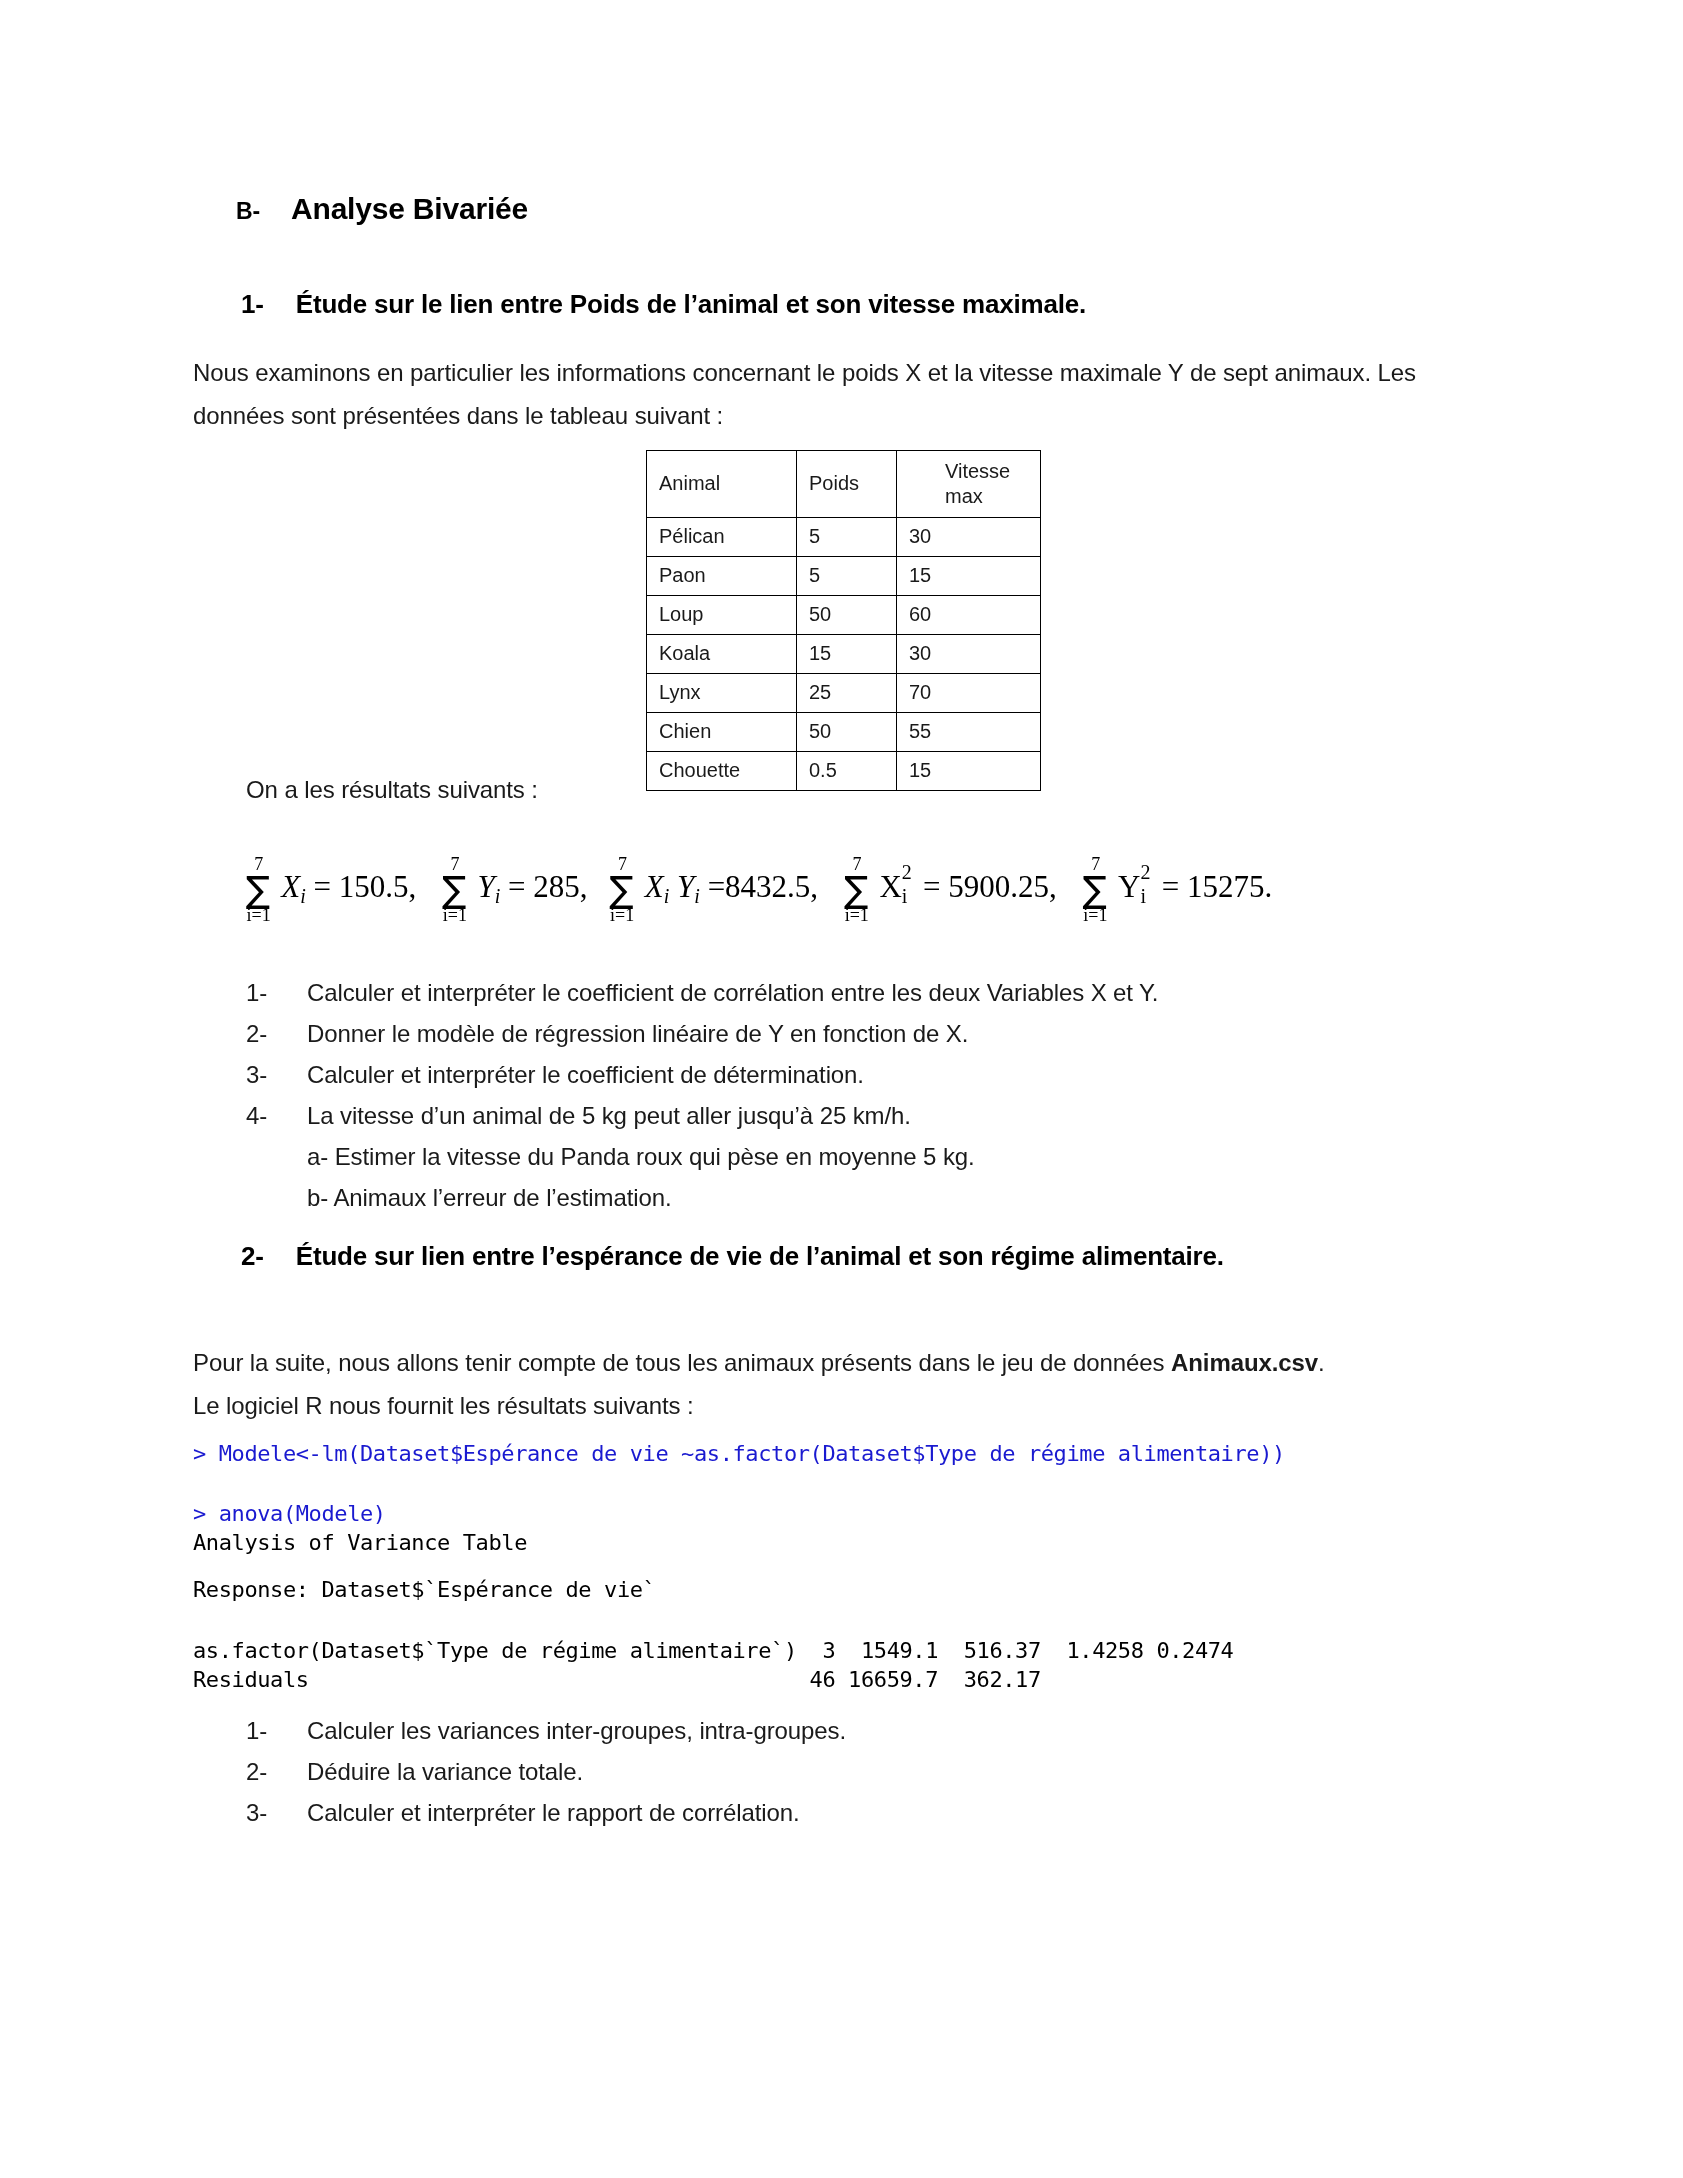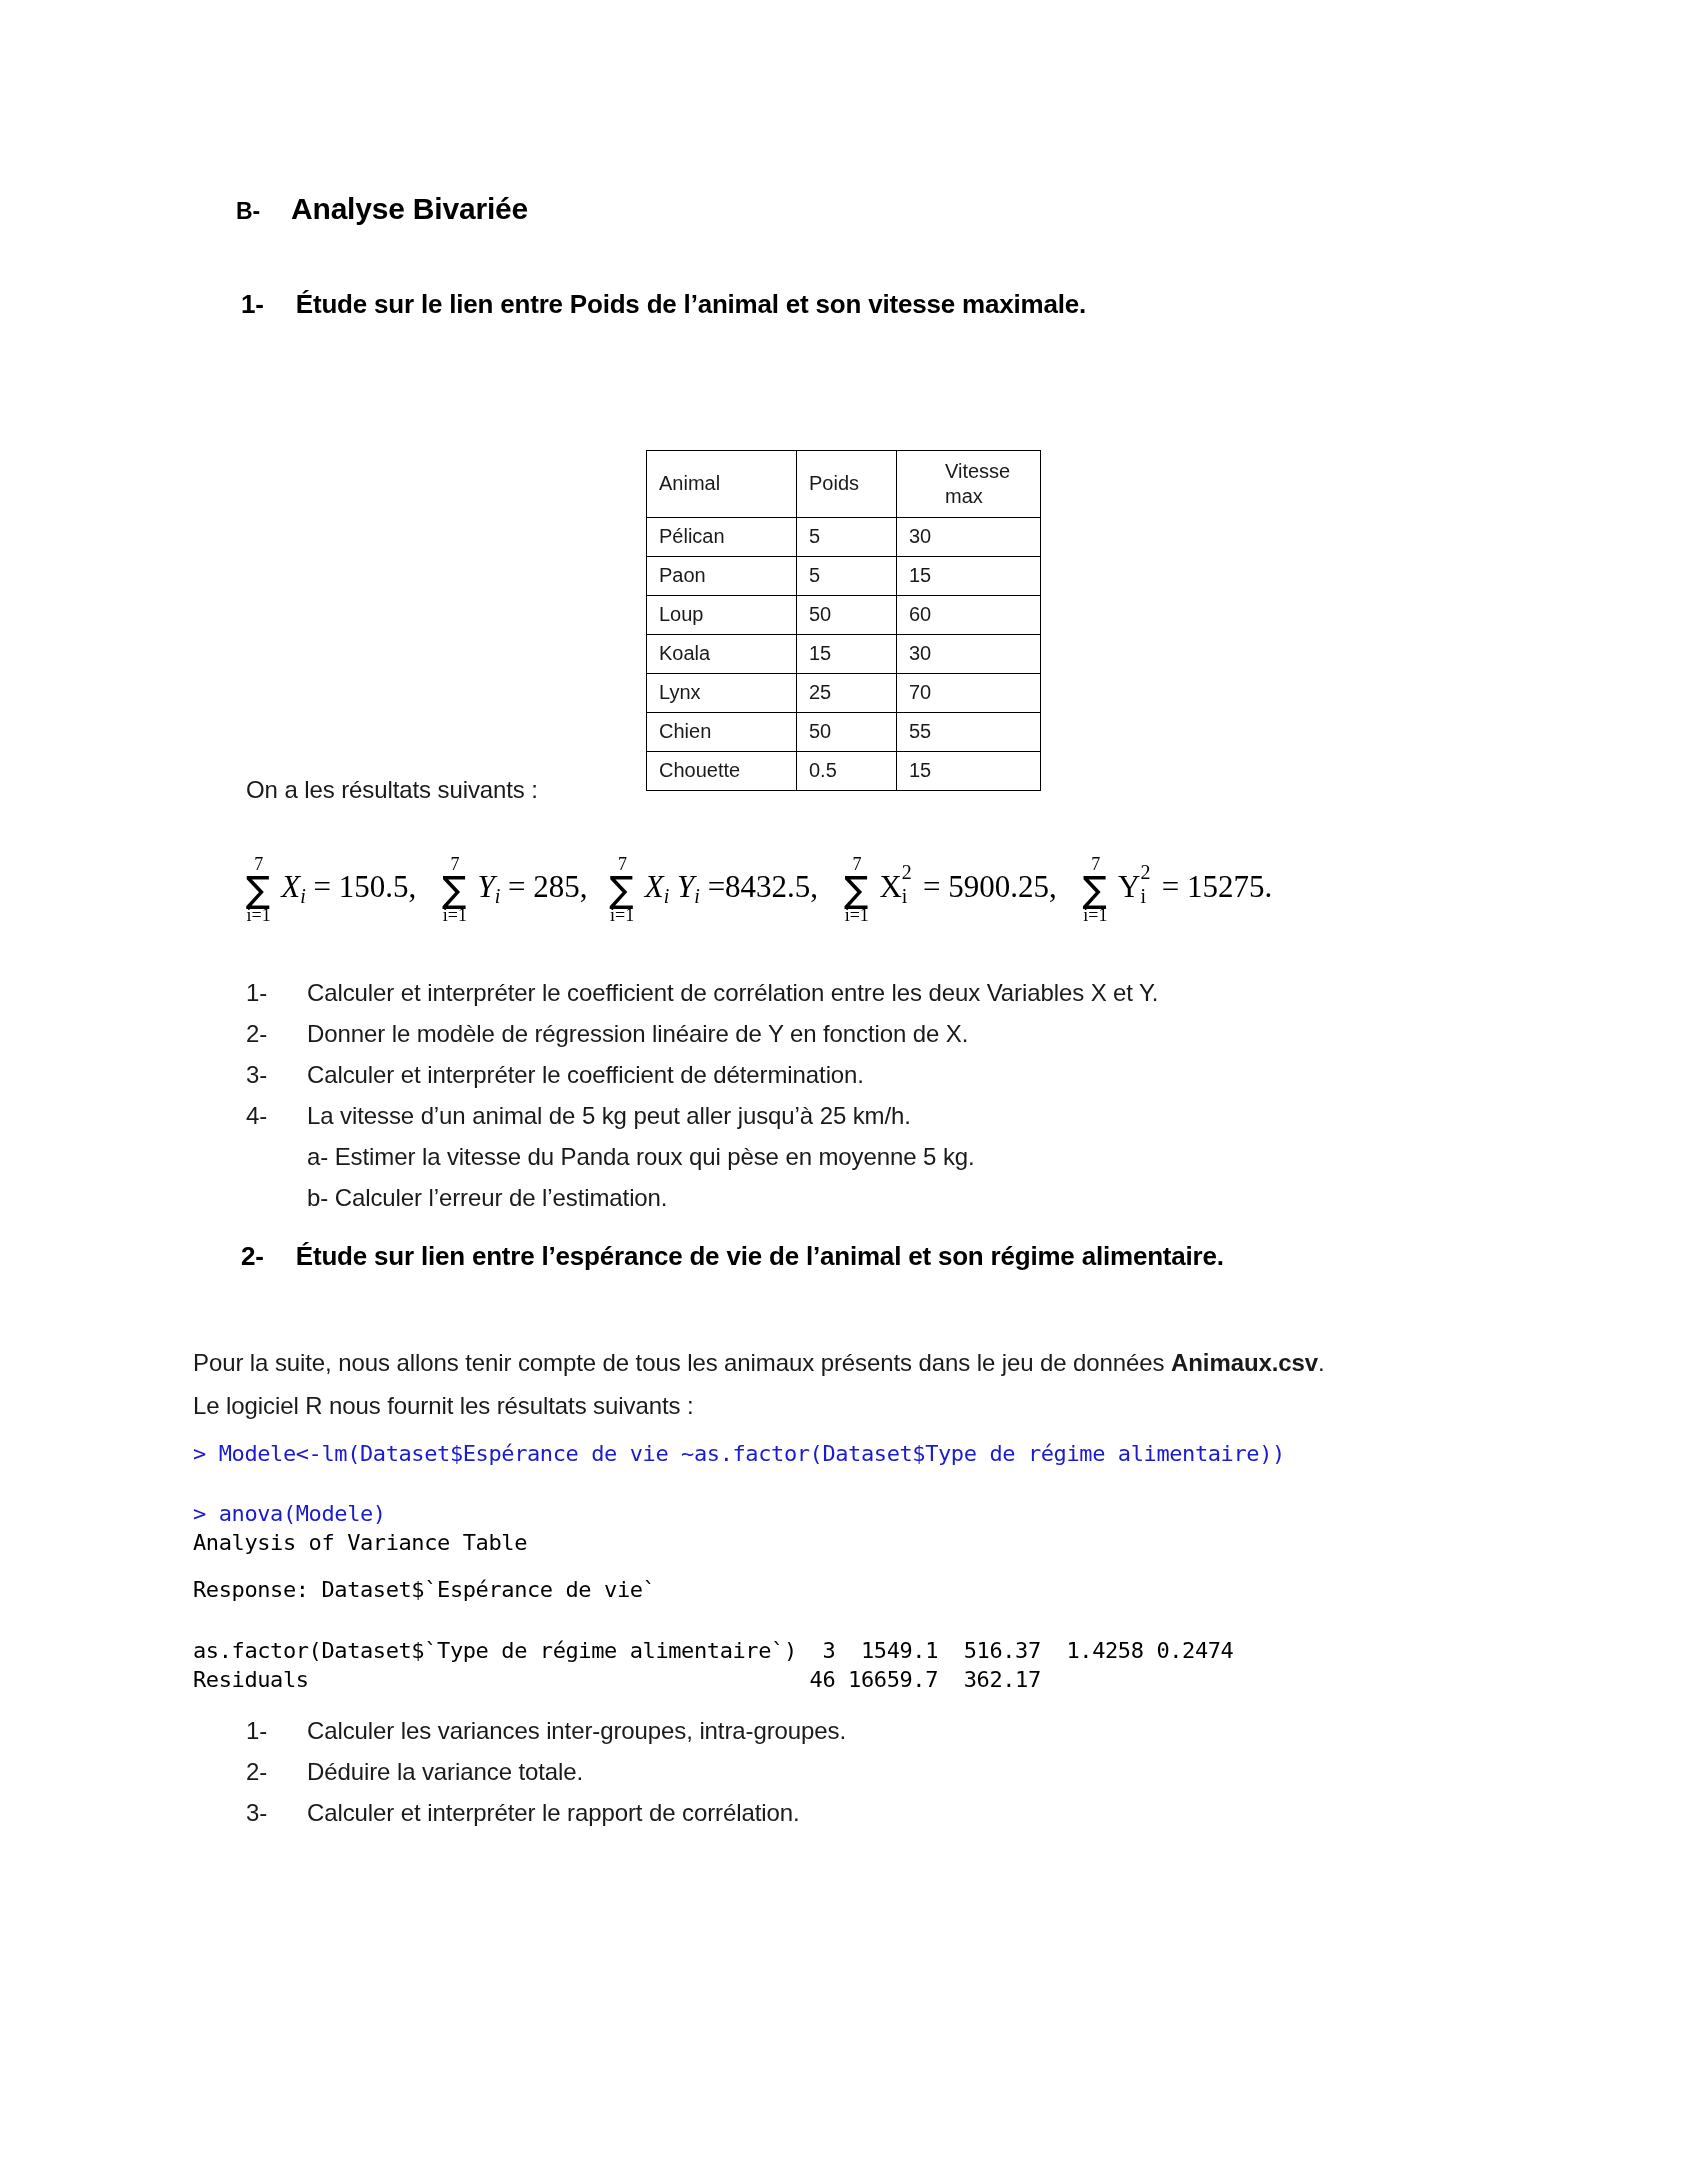--- a/index.html
+++ b/index.html
@@ -174,20 +174,21 @@
     <span style="display:inline-block;width:16px;"></span>
     <span>Analyse Bivariée</span>
   </div>
 
   <div class="h-sub" style="left:241px; top:289px;">
     <span>1-</span>
     <span style="display:inline-block;width:18px;"></span>
     <span>Étude sur le lien entre Poids de l’animal et son vitesse maximale.</span>
   </div>
 
+  <div class="para" style="left:193px; top:351px; width:1233px;">Nous examinons en particulier les informations concernant le poids X et la vitesse maximale Y de sept animaux. Les données sont présentées dans le tableau suivant :</div>
 
   <table class="data-table" style="left:646px; top:450px;">
     <thead>
       <tr>
         <td class="col-animal">Animal</td>
         <td class="col-poids">Poids</td>
         <td class="col-vit">
           <span>Vitesse</span><br>
           <span>max</span>
         </td>
@@ -249,21 +250,21 @@
     </div>
     <div class="qitem">
       <span class="num">3-</span>
       <span>Calculer et interpréter le coefficient de détermination.</span>
     </div>
     <div class="qitem">
       <span class="num">4-</span>
       <span>La vitesse d’un animal de 5 kg peut aller jusqu’à 25 km/h.</span>
     </div>
     <div class="qsub">a- Estimer la vitesse du Panda roux  qui pèse en moyenne 5 kg.</div>
-    <div class="qsub">b- Calculer l’erreur de l’estimation.</div>
+    <div class="qsub">b- Animaux l’erreur de l’estimation.</div>
   </div>
 
   <div class="h-sub" style="left:241px; top:1241px;">
     <span>2-</span>
     <span style="display:inline-block;width:18px;"></span>
     <span>Étude sur lien entre l’espérance de vie de l’animal et son régime alimentaire.</span>
   </div>
 
   <div class="centered-note" style="left:193px; top:1349px;">
     <span>Pour la suite, nous allons tenir compte de tous les animaux présents dans le jeu de données </span><b>Animaux.csv</b><span>.</span>

